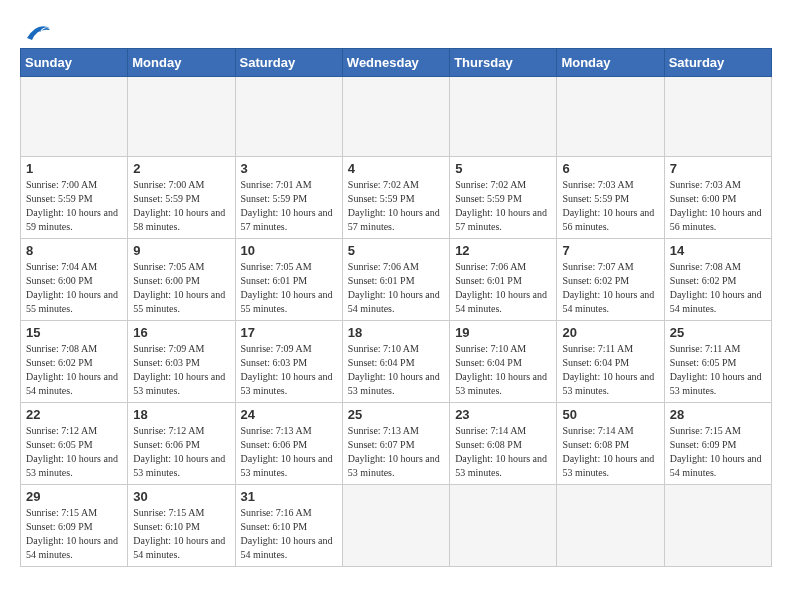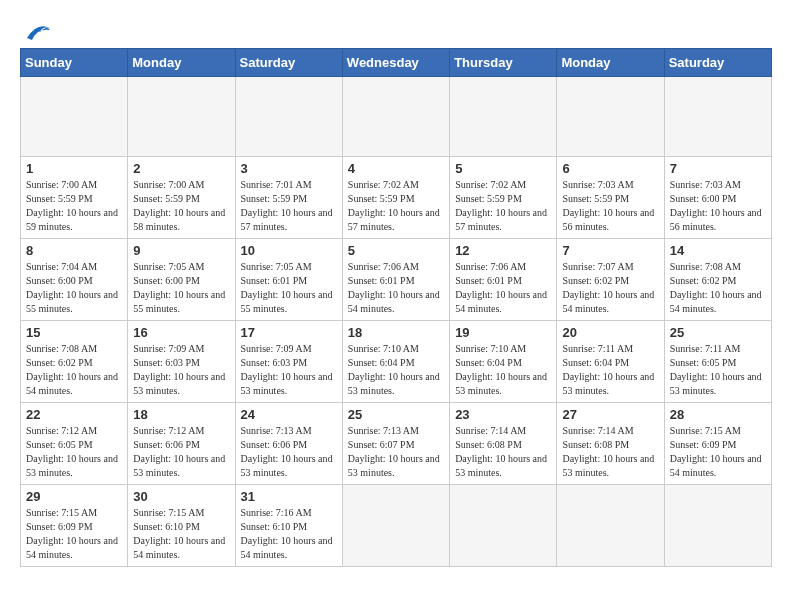--- a/index.html
+++ b/index.html
@@ -239,21 +239,21 @@
         </td>
         <td>
           <span class="day-number">25</span>
           <div class="day-info">Sunrise: 7:13 AM<br>Sunset: 6:07 PM<br>Daylight: 10 hours and 53 minutes.</div>
         </td>
         <td>
           <span class="day-number">23</span>
           <div class="day-info">Sunrise: 7:14 AM<br>Sunset: 6:08 PM<br>Daylight: 10 hours and 53 minutes.</div>
         </td>
         <td>
-          <span class="day-number">27</span>
+          <span class="day-number">50</span>
           <div class="day-info">Sunrise: 7:14 AM<br>Sunset: 6:08 PM<br>Daylight: 10 hours and 53 minutes.</div>
         </td>
         <td>
           <span class="day-number">28</span>
           <div class="day-info">Sunrise: 7:15 AM<br>Sunset: 6:09 PM<br>Daylight: 10 hours and 54 minutes.</div>
         </td>
       </tr>
       <tr>
         <td>
           <span class="day-number">29</span>

